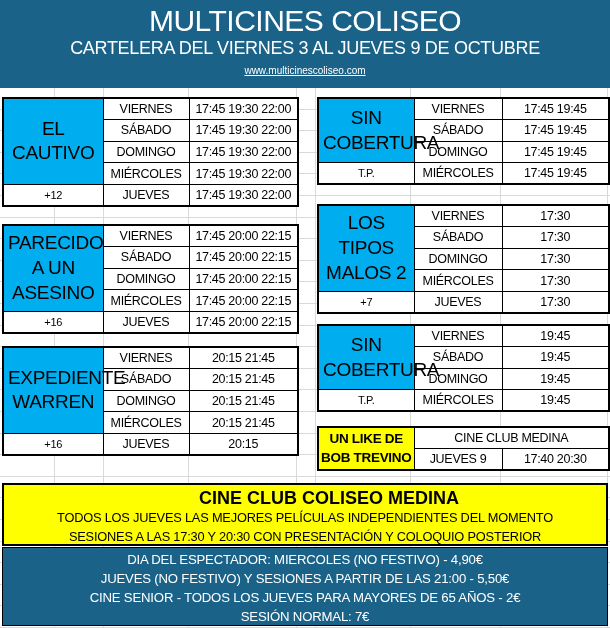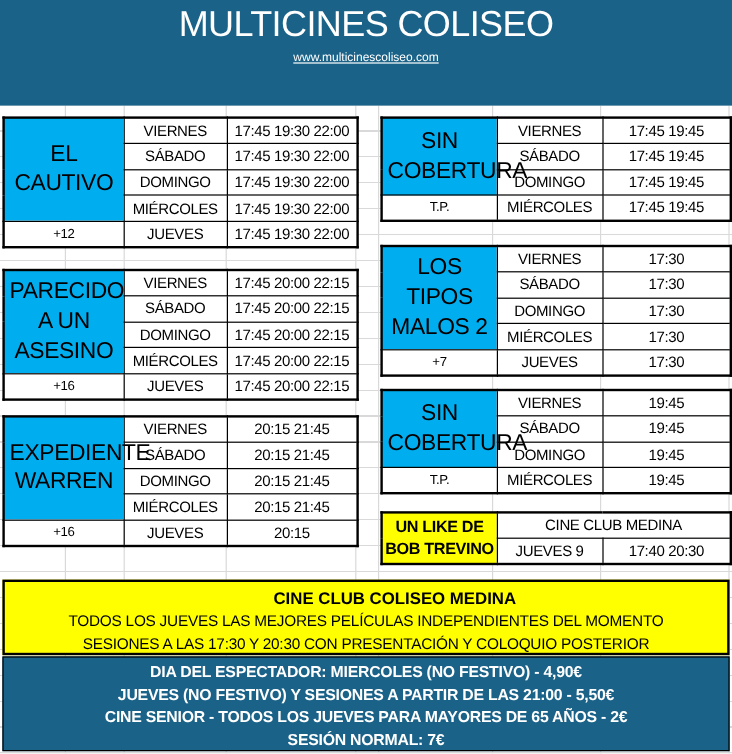--- a/index.html
+++ b/index.html
@@ -35,45 +35,46 @@
     white-space:normal;line-height:1.4;padding:0 2px;margin-left:40px;}
   table.sched td.rating{font-size:11px;}
   table.left{left:2px;width:297px;}
   table.right{left:317px;width:293px;}
   .left col.c-title{width:100px;} .left col.c-day{width:86px;} .left col.c-time{width:109px;}
   .right col.c-title{width:96px;} .right col.c-day{width:88px;} .right col.c-time{width:107px;}
 
   
   .cineclub-box{position:absolute;left:2px;top:483px;width:602px;height:59px;
     background:var(--highlight-bg);border:2px solid #000;text-align:center;color:#000;}
-  .cineclub-title{font-weight:700;font-size:14px;margin-top:4px;line-height:19px;padding-left:48px;}
+  .cineclub-title{font-weight:700;font-size:18px;margin-top:4px;line-height:19px;padding-left:48px;}
   .cineclub-line{font-weight:400;font-size:12.8px;letter-spacing:-0.2px;line-height:19px;}
   .prices-box{position:absolute;left:2px;top:547px;width:604px;height:77px;
     background:var(--header-bg);border:1px solid #000;text-align:center;color:#fff;}
-  .price-line{font-weight:700;font-size:13.2px;letter-spacing:-0.2px;line-height:19px;}
+  .price-line{font-weight:400;font-size:13.2px;letter-spacing:-0.2px;line-height:19px;}
   .prices-box .price-line:first-child{margin-top:2px;}
 </style>
 </head>
 <body>
 
 <div class="page">
 
   <div class="grid-layer">
     <div class="vline" style="left:54px"></div>
     <div class="vline" style="left:103px"></div>
     <div class="vline" style="left:188px"></div>
     <div class="vline" style="left:296px"></div>
     <div class="vline" style="left:315px"></div>
     <div class="vline" style="left:410px"></div>
     <div class="vline" style="left:500px"></div>
     <div class="vline" style="left:607px"></div>
   </div>
 
   <div class="header">
     <div class="header-title">MULTICINES COLISEO</div>
+    <div class="header-subtitle">CARTELERA DEL VIERNES 3 AL JUEVES 9 DE OCTUBRE</div>
     <a class="header-url">www.multicinescoliseo.com</a>
   </div>
 
   <table class="sched left" style="top:97px">
     <colgroup>
         <col class="c-title">
         <col class="c-day">
         <col class="c-time">
       </colgroup>
     <tbody>

